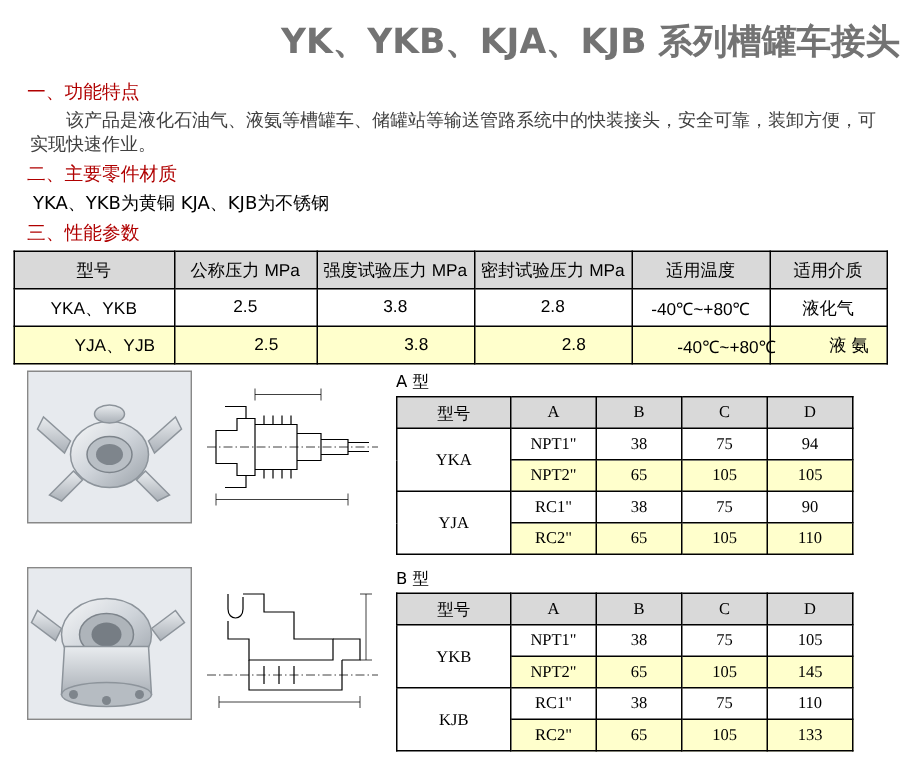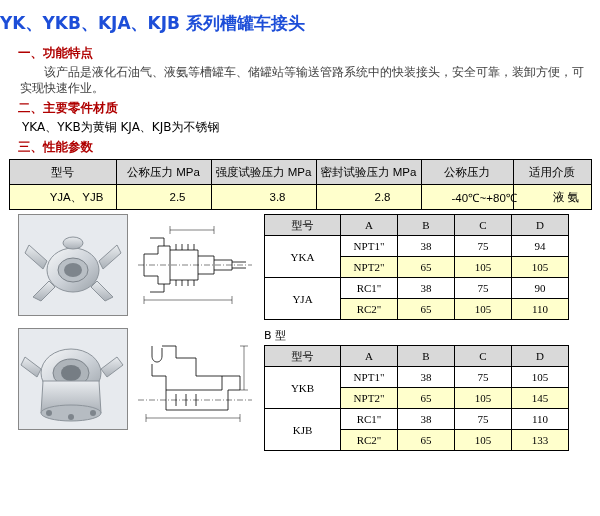--- a/index.html
+++ b/index.html
@@ -14,32 +14,32 @@
     color: #000;
     position: relative;
     overflow: hidden;
   }
   .page {
     position: relative;
     width: 600px;
     height: 516px;
   }
   .title {
-    text-align: left;
+    text-align: right;
     font-family: "Liberation Serif", serif;
-    font-size: 17px;
+    font-size: 23px;
     font-weight: bold;
     letter-spacing: 0px;
     padding-top: 12px;
     padding-bottom: 6px;
-    color: #1d4ed8;
+    color: #737373;
   }
   .section-head {
     color: #b00000;
-    font-weight: bold;
+    font-weight: normal;
     font-size: 12.5px;
     margin: 4px 0 2px 18px;
     font-family: "Liberation Sans", sans-serif;
   }
   .para {
     font-size: 12px;
     line-height: 16px;
     margin: 0 16px 0 20px;
     text-indent: 24px;
     color: #404040;
@@ -165,25 +165,33 @@
       <col style="width:105px">
       <col style="width:92px">
       <col style="width:78px">
     </colgroup>
     <thead>
       <tr>
         <th class="cn">型号</th>
         <th class="cn">公称压力 MPa</th>
         <th class="cn">强度试验压力 MPa</th>
         <th class="cn">密封试验压力 MPa</th>
-        <th class="cn">公称压力</th>
+        <th class="cn">适用温度</th>
         <th class="cn">适用介质</th>
       </tr>
     </thead>
     <tbody>
+      <tr class="r1">
+        <td class="first cn">YKA、YKB</td>
+        <td>2.5</td>
+        <td>3.8</td>
+        <td>2.8</td>
+        <td class="cn">-40℃~+80℃</td>
+        <td class="cn">液化气</td>
+      </tr>
       <tr class="r2">
         <td class="first cn">YJA、YJB</td>
         <td>2.5</td>
         <td>3.8</td>
         <td>2.8</td>
         <td class="cn">-40℃~+80℃</td>
         <td class="cn">液  氨</td>
       </tr>
     </tbody>
   </table>
@@ -233,20 +241,21 @@
             <path d="M2 51 L116 51" stroke-dasharray="6 2 1 2" stroke-width="0.5"></path>
             <path d="M8 86 L96 86" stroke-width="0.5"></path>
             <path d="M8 82 L8 90 M96 82 L96 90" stroke-width="0.5"></path>
             <path d="M34 16 L78 16" stroke-width="0.5"></path>
             <path d="M34 12 L34 20 M78 12 L78 20" stroke-width="0.5"></path>
           </g>
         </svg>
       </div>
 
       <div class="tbl-wrap">
+        <div class="tbl-caption cn">A 型</div>
         <table class="dim">
           <colgroup>
             <col style="width:76px">
               <col style="width:57px">
               <col style="width:57px">
               <col style="width:57px">
               <col style="width:57px">
           </colgroup>
           <thead>
             <tr>

